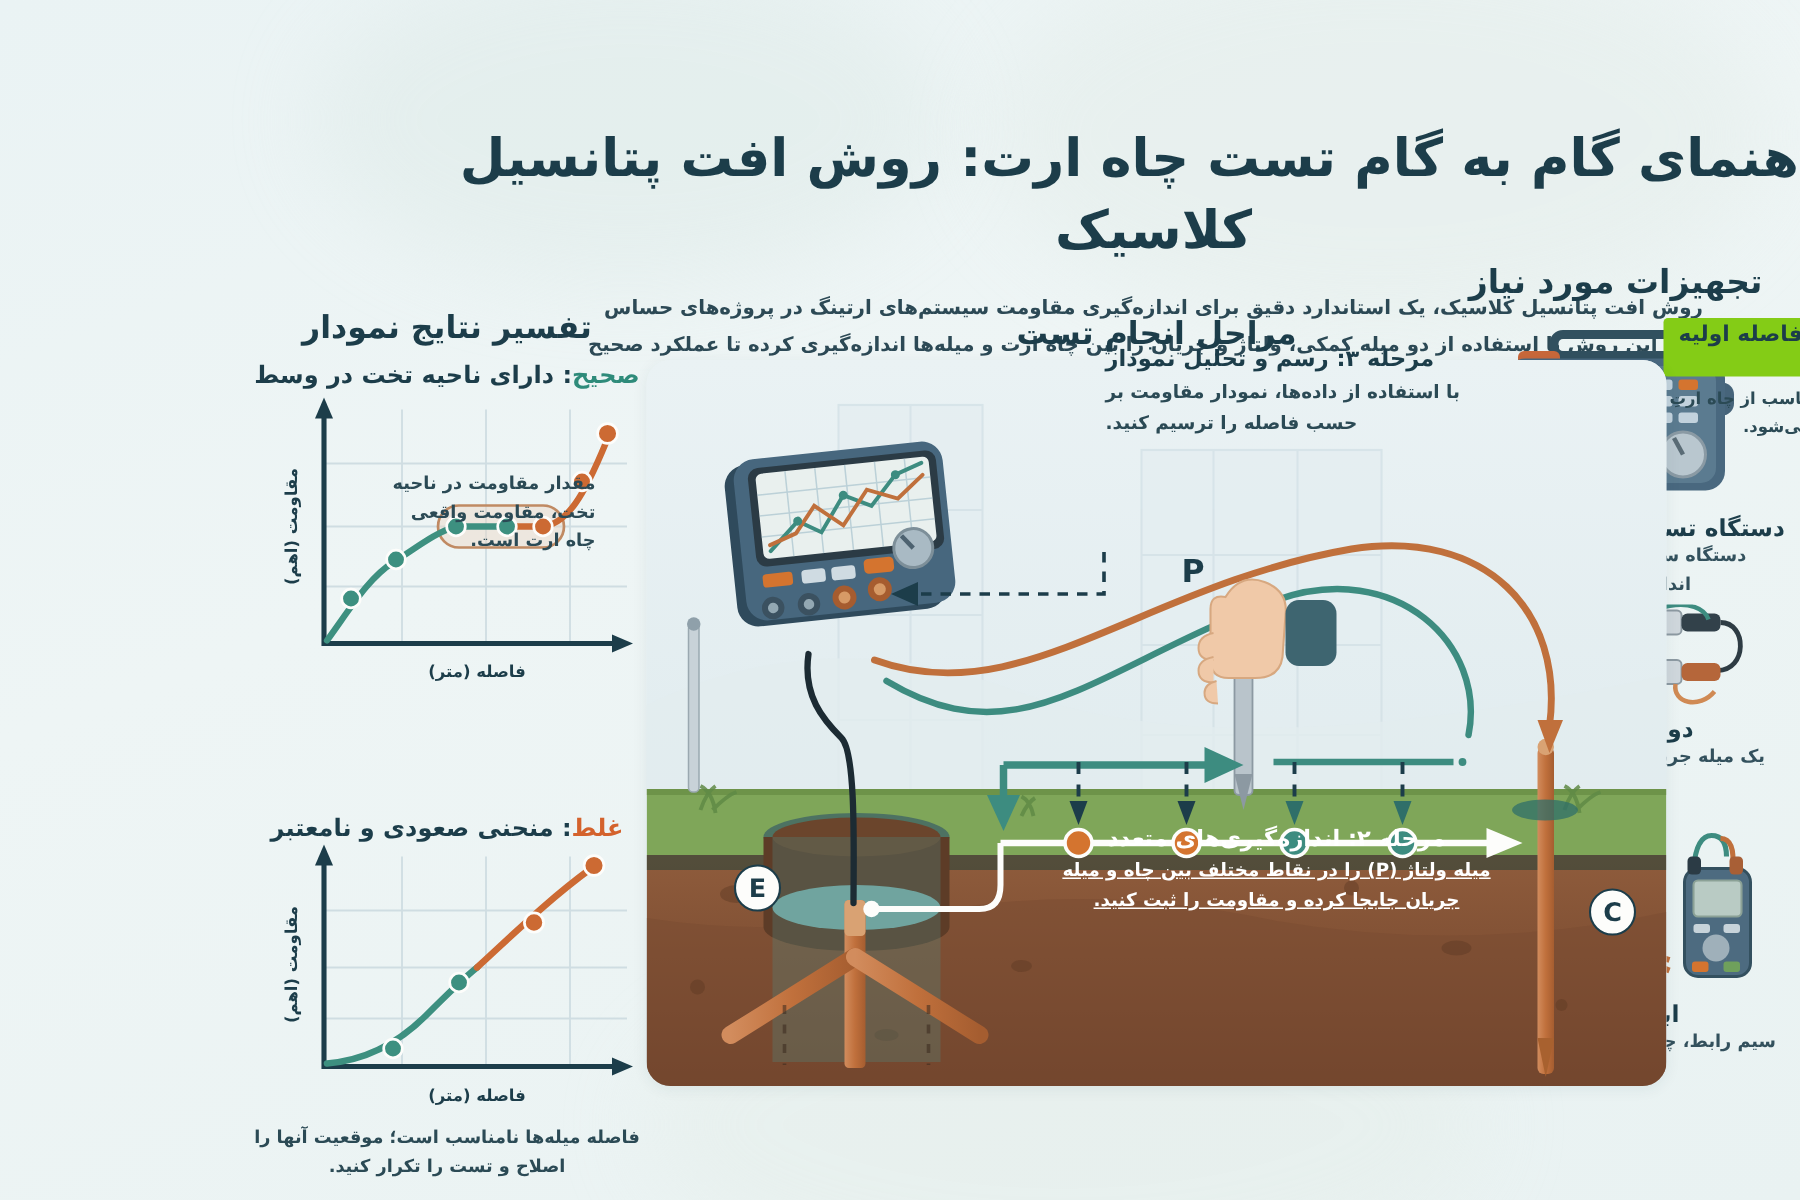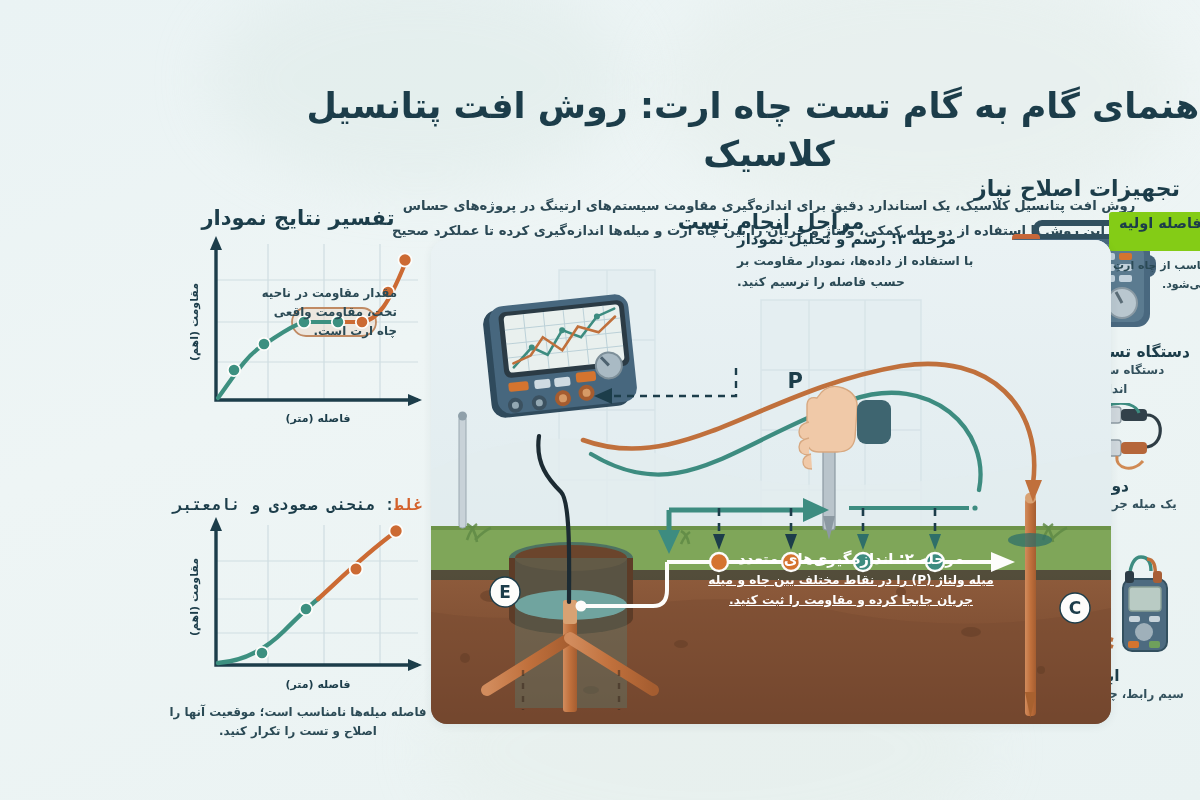--- a/index.html
+++ b/index.html
@@ -86,21 +86,21 @@
   <div class="bg-blob a"></div>
   <div class="bg-blob b"></div>
   <div class="bg-blob c"></div>
 
   <div class="header">
     <div class="title">راهنمای گام به گام تست چاه ارت: روش افت پتانسیل کلاسیک</div>
     <div class="subtitle">روش افت پتانسیل کلاسیک، یک استاندارد دقیق برای اندازه‌گیری مقاومت سیستم‌های ارتینگ در پروژه‌های حساس است. این روش با استفاده از دو میله کمکی، ولتاژ و جریان را بین چاه ارت و میله‌ها اندازه‌گیری کرده تا عملکرد صحیح سیستم را تأیید کند.</div>
   </div>
 
   <div class="equip">
-    <div class="equip-title">تجهیزات اصلاح نیاز</div>
+    <div class="equip-title">تجهیزات مورد نیاز</div>
 
     <div class="equip-item">
       <svg class="illus" width="190" height="132" viewBox="0 0 190 132">
         <rect x="54" y="14" width="80" height="14" rx="6" fill="none" stroke="#31505f" stroke-width="6"></rect>
         <rect x="30" y="25" width="28" height="14" rx="4" fill="#c8683a"></rect>
         <rect x="130" y="25" width="28" height="14" rx="4" fill="#c8683a"></rect>
         <rect x="16" y="46" width="158" height="22" rx="8" fill="#46647a"></rect>
         <rect x="22" y="30" width="146" height="88" rx="13" fill="#49687f"></rect>
         <rect x="28" y="35" width="134" height="78" rx="10" fill="#5b7b90"></rect>
         <rect x="34" y="42" width="78" height="44" rx="6" fill="#cfdec8" stroke="#9fb59a" stroke-width="2"></rect>
@@ -389,20 +389,23 @@
     <div class="step2">
       <div class="head">مرحله ۲: اندازه‌گیری‌های متعدد</div>
       <div class="body">میله ولتاژ (P) را در نقاط مختلف بین چاه و میله جریان جابجا کرده و مقاومت را ثبت کنید.</div>
     </div>
   </div>
 
   <div class="charts">
     <div class="charts-title">تفسیر نتایج نمودار</div>
 
     
+    <div class="chart-head">
+      <span class="ok-word">صحیح</span><span>: دارای ناحیه تخت در وسط</span>
+    </div>
     <svg width="252" height="196" viewBox="0 0 252 196">
       <g stroke="#cfdde2" stroke-width="1.2">
         <path d="M96 14 V 170 M152 14 V 170 M208 14 V 170"></path>
         <path d="M44 50 H 246 M44 92 H 246 M44 132 H 246"></path>
       </g>
       <path d="M44 14 V 170 H 246" fill="none" stroke="#1c3d4a" stroke-width="3.4"></path>
       <polygon points="44,6 38,20 50,20" fill="#1c3d4a"></polygon>
       <polygon points="250,170 236,164 236,176" fill="#1c3d4a"></polygon>
 
       <rect x="120" y="78" width="84" height="28" rx="14" fill="#ead7c6" fill-opacity=".45" stroke="#c08a63" stroke-width="1.8"></rect>
@@ -418,21 +421,21 @@
         <circle cx="190" cy="92" r="6.2" fill="#cc6a33"></circle>
         <circle cx="216" cy="62" r="6.2" fill="#cc6a33"></circle>
         <circle cx="233" cy="30" r="6.6" fill="#cc6a33"></circle>
       </g>
       <text class="ax-lbl" x="146" y="192" text-anchor="middle">فاصله (متر)</text>
       <text class="ax-lbl" x="26" y="92" text-anchor="middle" transform="rotate(-90 26 92)">مقاومت (اهم)</text>
     </svg>
     <div class="chart-note" style="position:relative; top:-150px; margin-bottom:-40px; padding:0 30px 0 56px; text-align:right;margin-left:36px;">مقدار مقاومت در ناحیه تخت، مقاومت واقعی چاه ارت است.</div>
 
     
-    <div class="chart-head" style="margin-top:44px;font-family:Liberation Mono, monospace;">
+    <div class="chart-head" style="margin-top:62px;">
       <span class="bad-word">غلط</span><span>: منحنی صعودی و نامعتبر</span>
     </div>
     <svg width="252" height="180" viewBox="0 0 252 180">
       <g stroke="#cfdde2" stroke-width="1.2">
         <path d="M96 10 V 150 M152 10 V 150 M208 10 V 150"></path>
         <path d="M44 46 H 246 M44 84 H 246 M44 118 H 246"></path>
       </g>
       <path d="M44 10 V 150 H 246" fill="none" stroke="#1c3d4a" stroke-width="3.4"></path>
       <polygon points="44,2 38,16 50,16" fill="#1c3d4a"></polygon>
       <polygon points="250,150 236,144 236,156" fill="#1c3d4a"></polygon>

